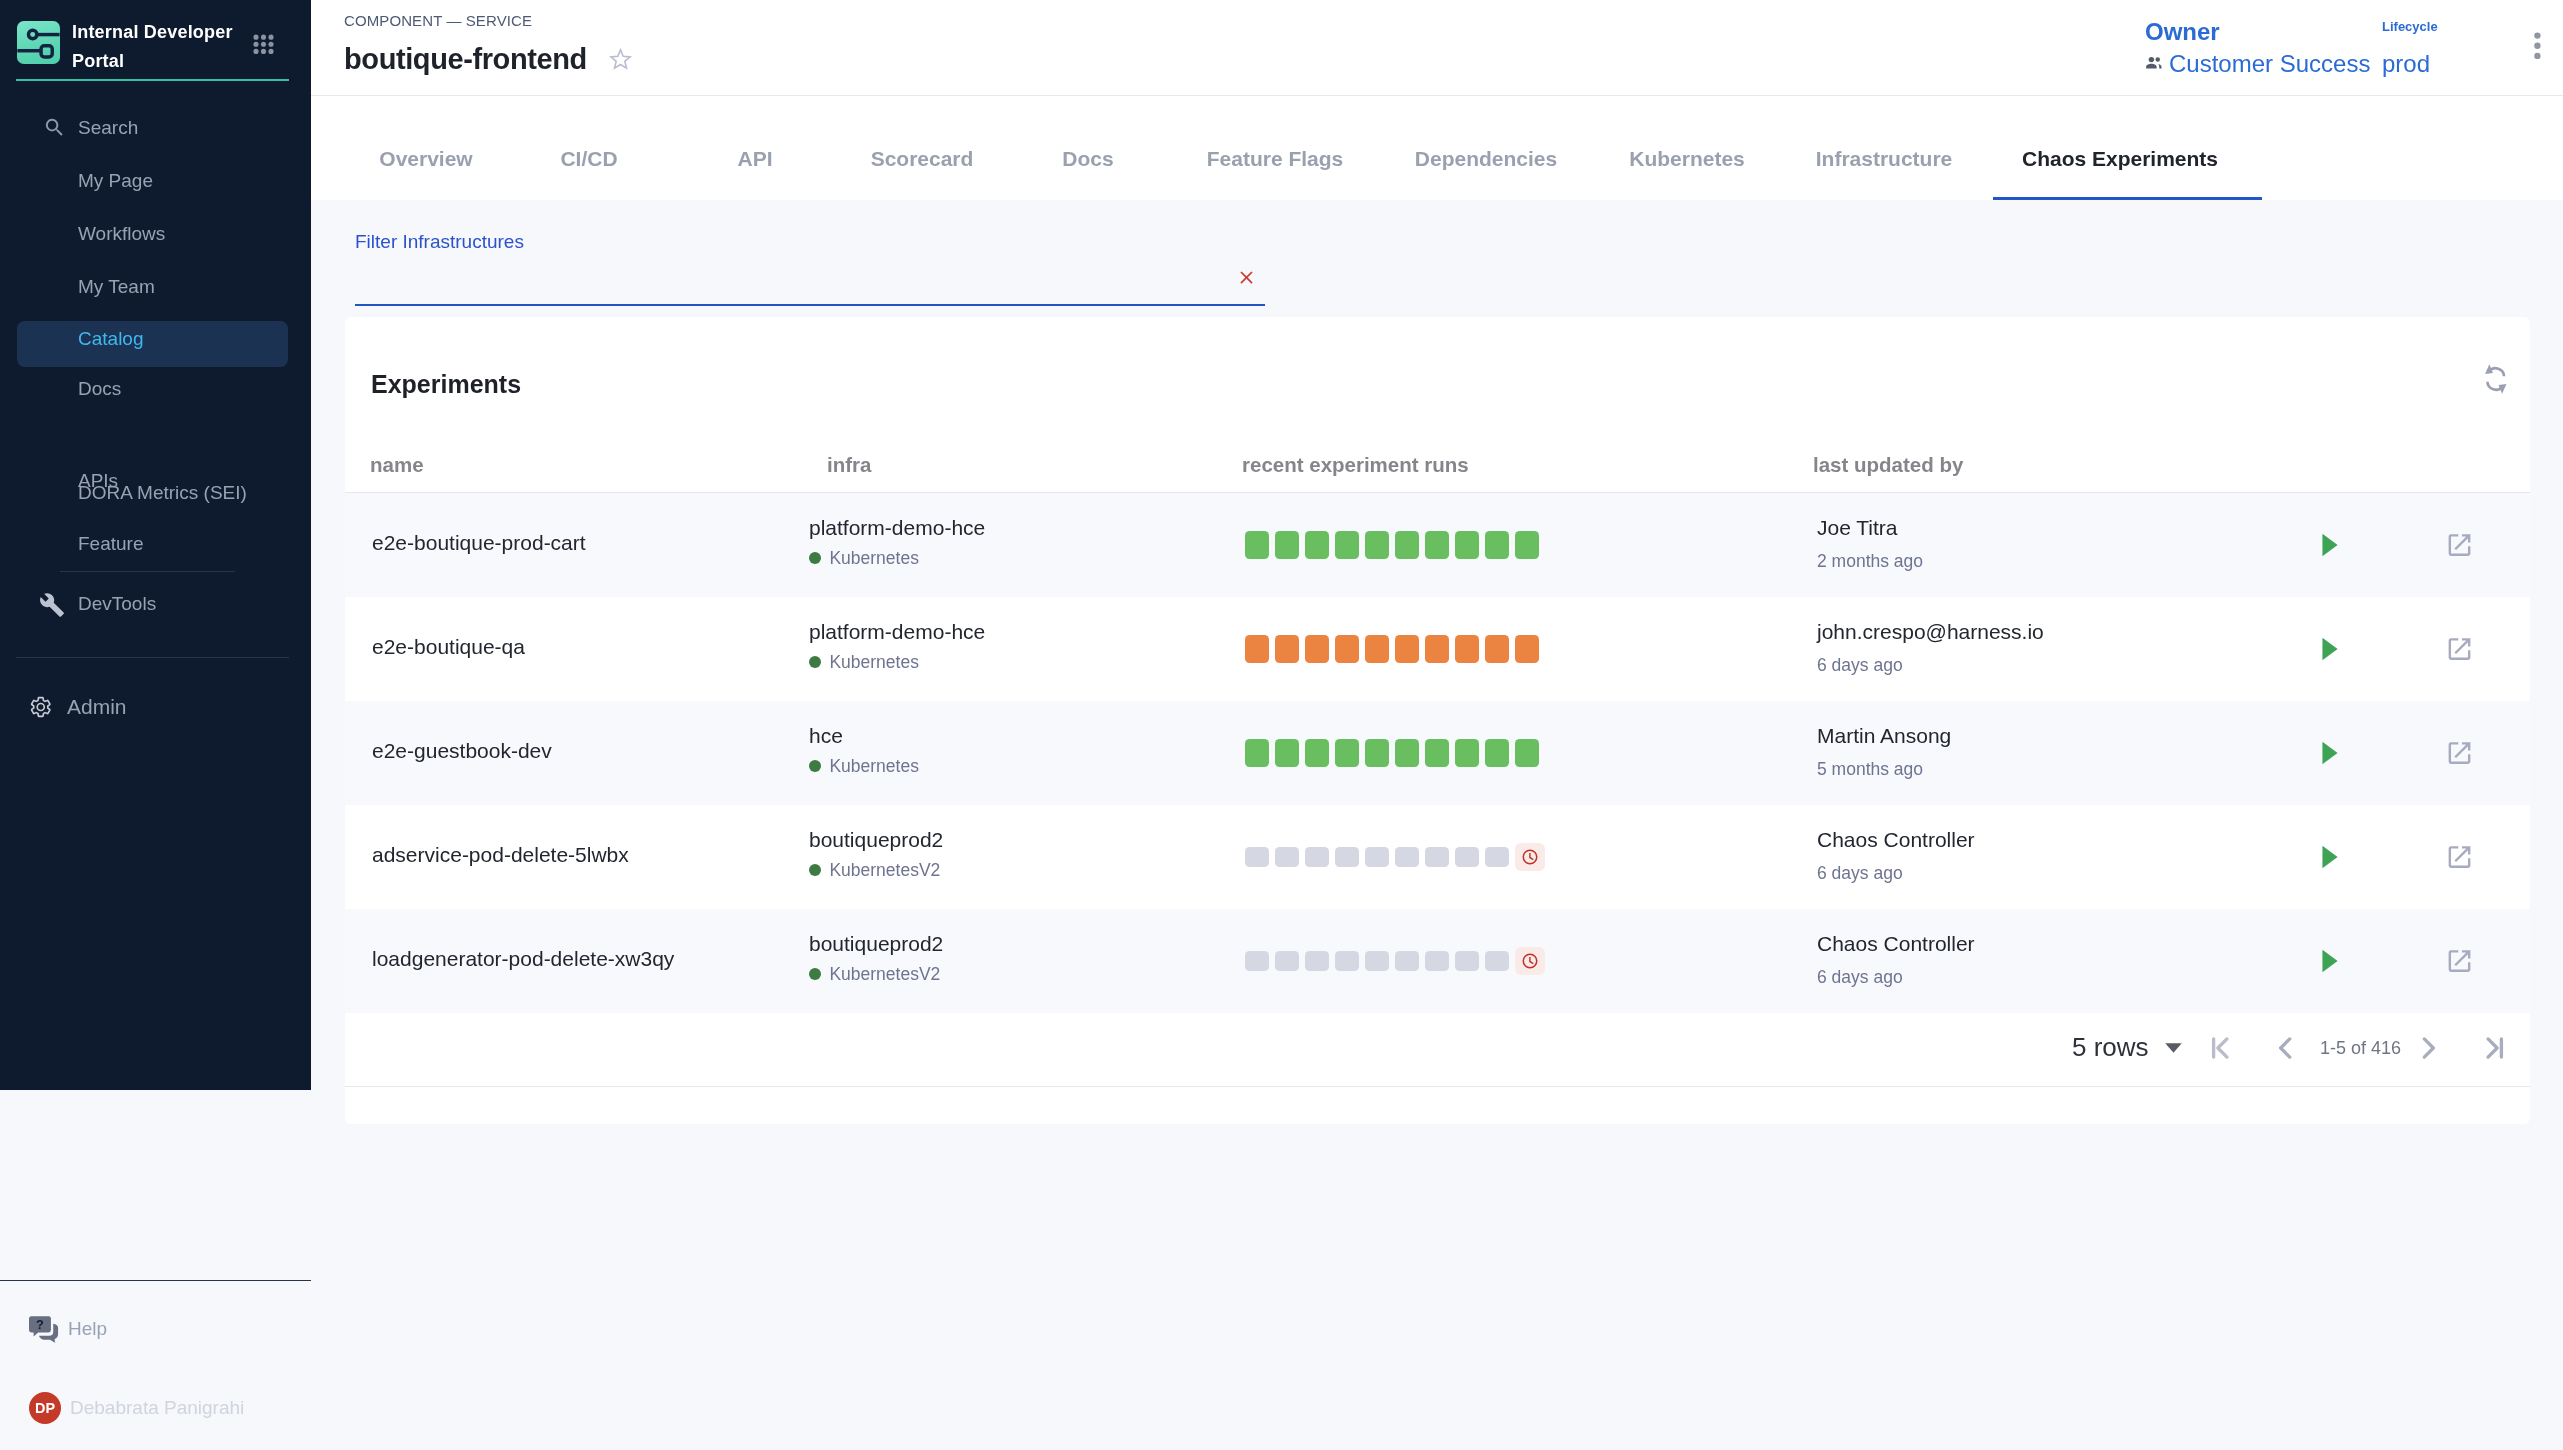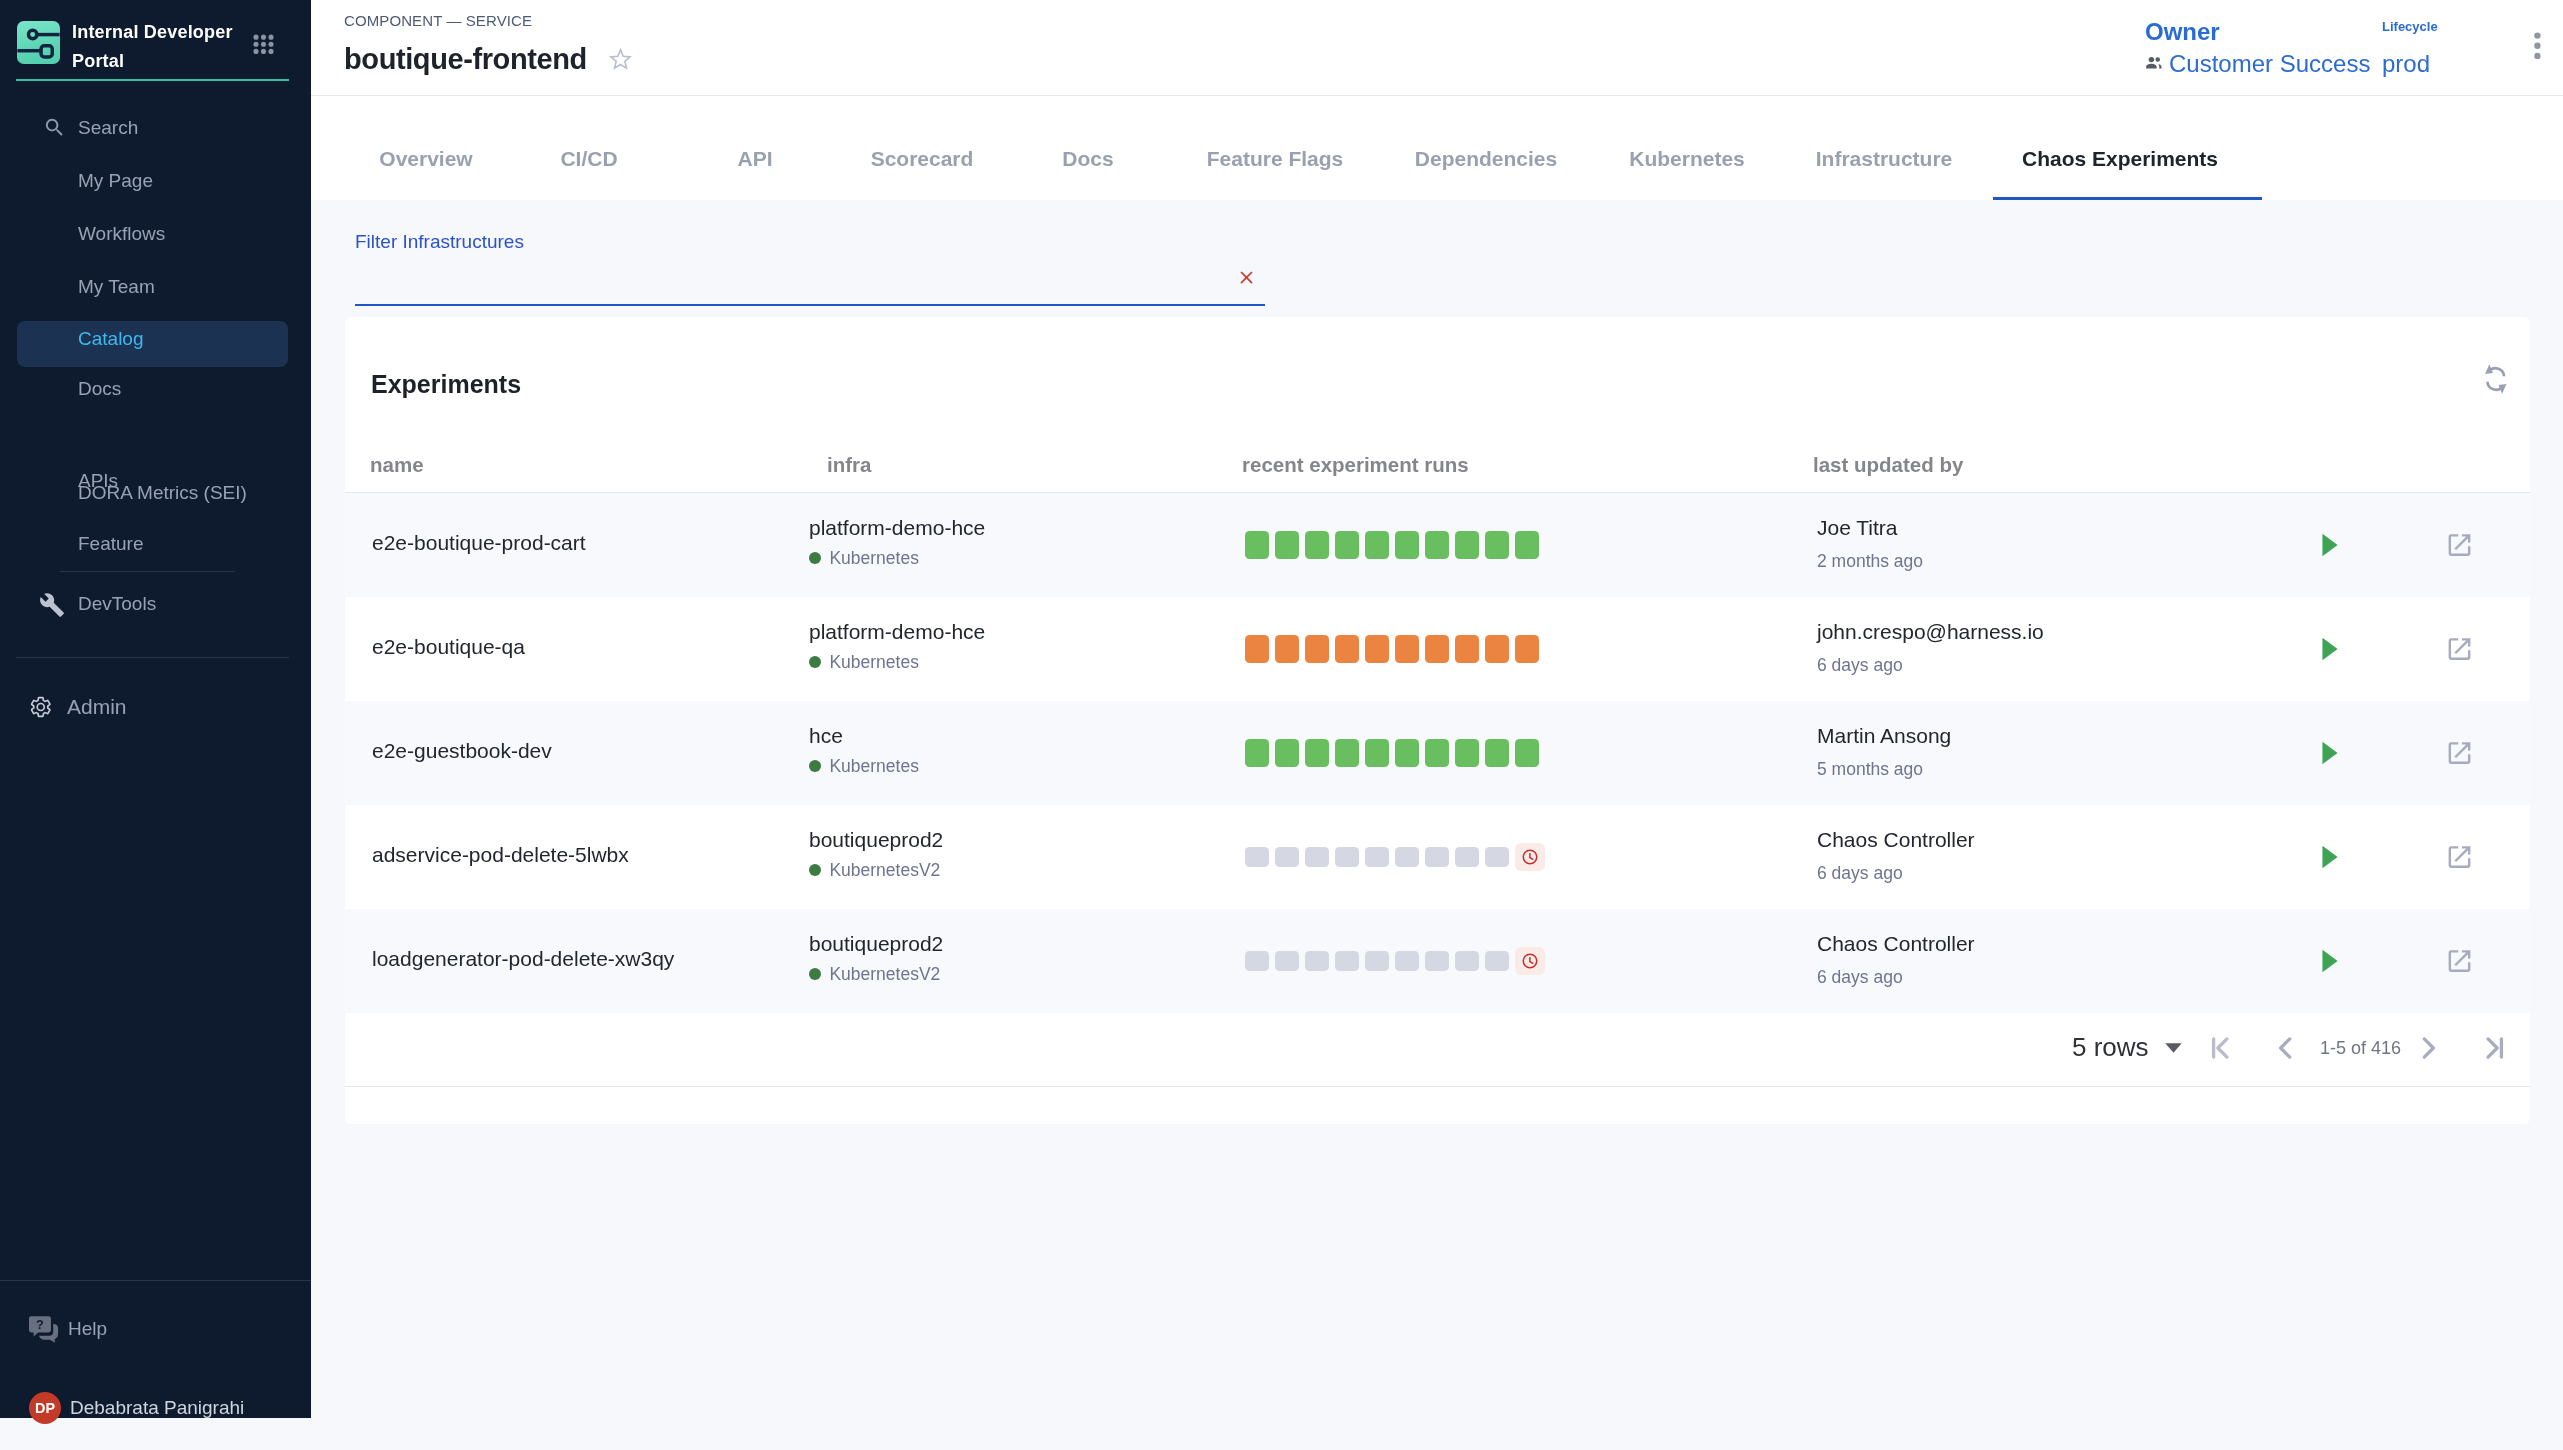--- a/index.html
+++ b/index.html
@@ -1,19 +1,19 @@
 <!DOCTYPE html>
 <html style="font-size:12px"><head>
 <meta charset="utf-8">
 <style>
 * { margin:0; padding:0; box-sizing:border-box; }
 html,body { width:2563px; height:1450px; background:#f6f8fc; font-family:"Liberation Sans",sans-serif; overflow:hidden; }
 
 
-#sidebar { position:absolute; left:0; top:0; width:311px; height:1418px; background:#0e1b2e; }
+#sidebar { position:absolute; left:0; top:0; width:311px; height:1090px; background:#0e1b2e; }
 #logo { position:absolute; left:16.7px; top:20.5px; width:43px; height:43px; border-radius:6.8px; background:linear-gradient(165deg,#7ce5c9 0%,#5cd5b3 60%,#4fceab 100%); }
 #brand { position:absolute; left:72px; top:18px; color:#fff; font-weight:bold; font-size:18px; line-height:29px; letter-spacing:0.2px; }
 #tealline { position:absolute; left:16px; top:79px; width:273px; height:2.3px; background:#35bfa2; }
 .navitem { position:absolute; left:78px; transform:translateY(-50%); color:#98a2b4; font-size:19px; white-space:nowrap; }
 .navsel { position:absolute; left:16.7px; top:321px; width:271px; height:46px; border-radius:7.6px; background:#1c3252; }
 .sdiv { position:absolute; background:#273449; height:0.8px; }
 
 
 #header { position:absolute; left:311px; top:0; width:2252px; height:200px; background:#ffffff; }
 #crumb { position:absolute; left:33px; top:12px; color:#4d5a74; font-size:15px; letter-spacing:0.1px; }

